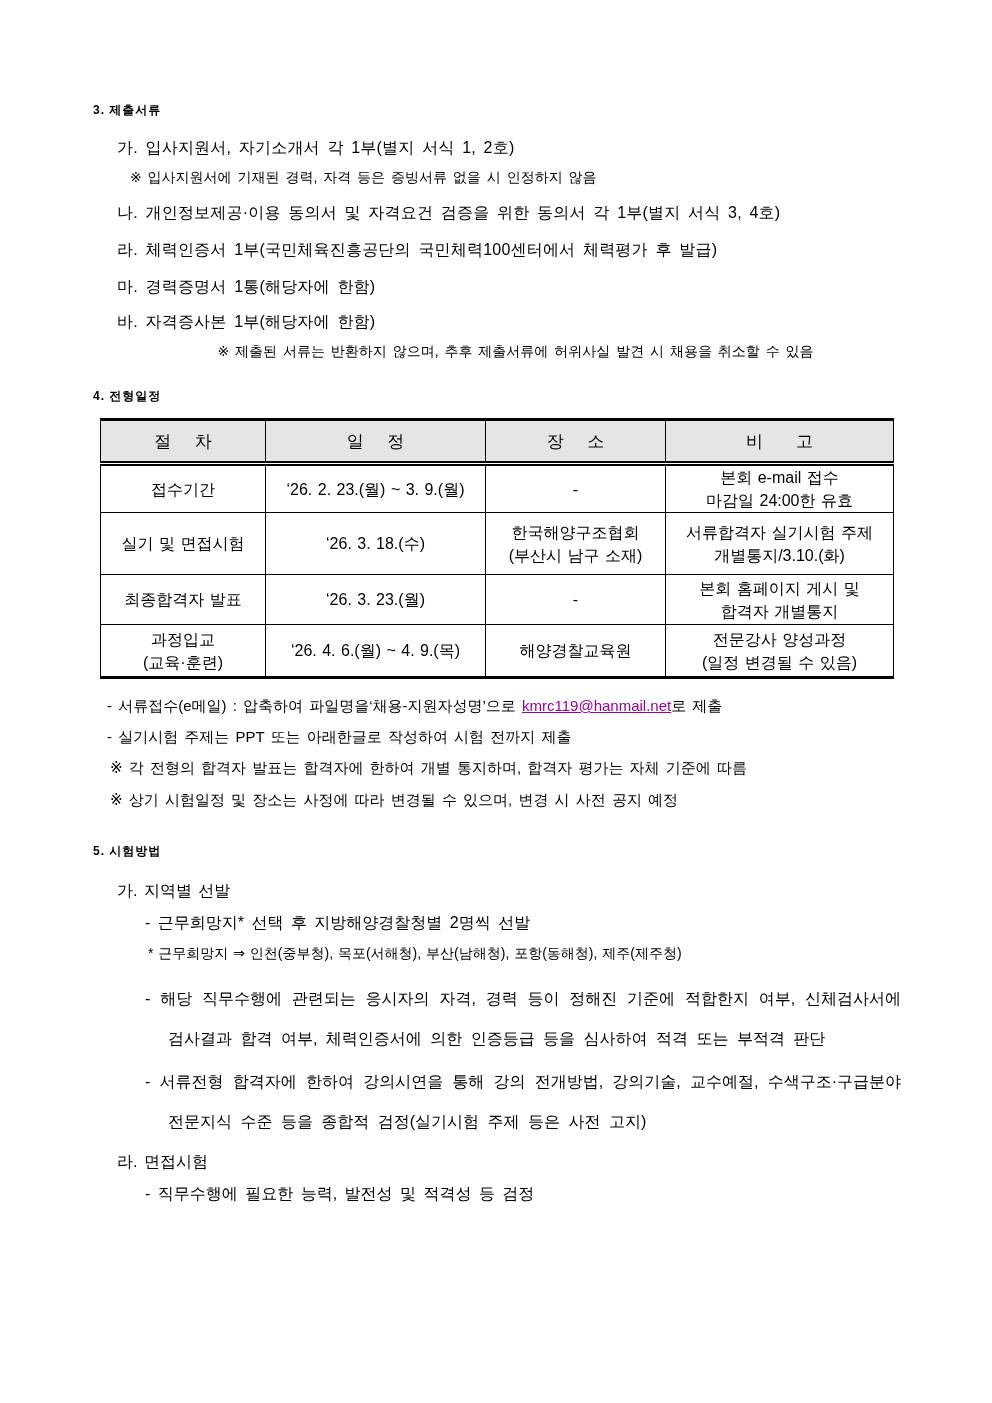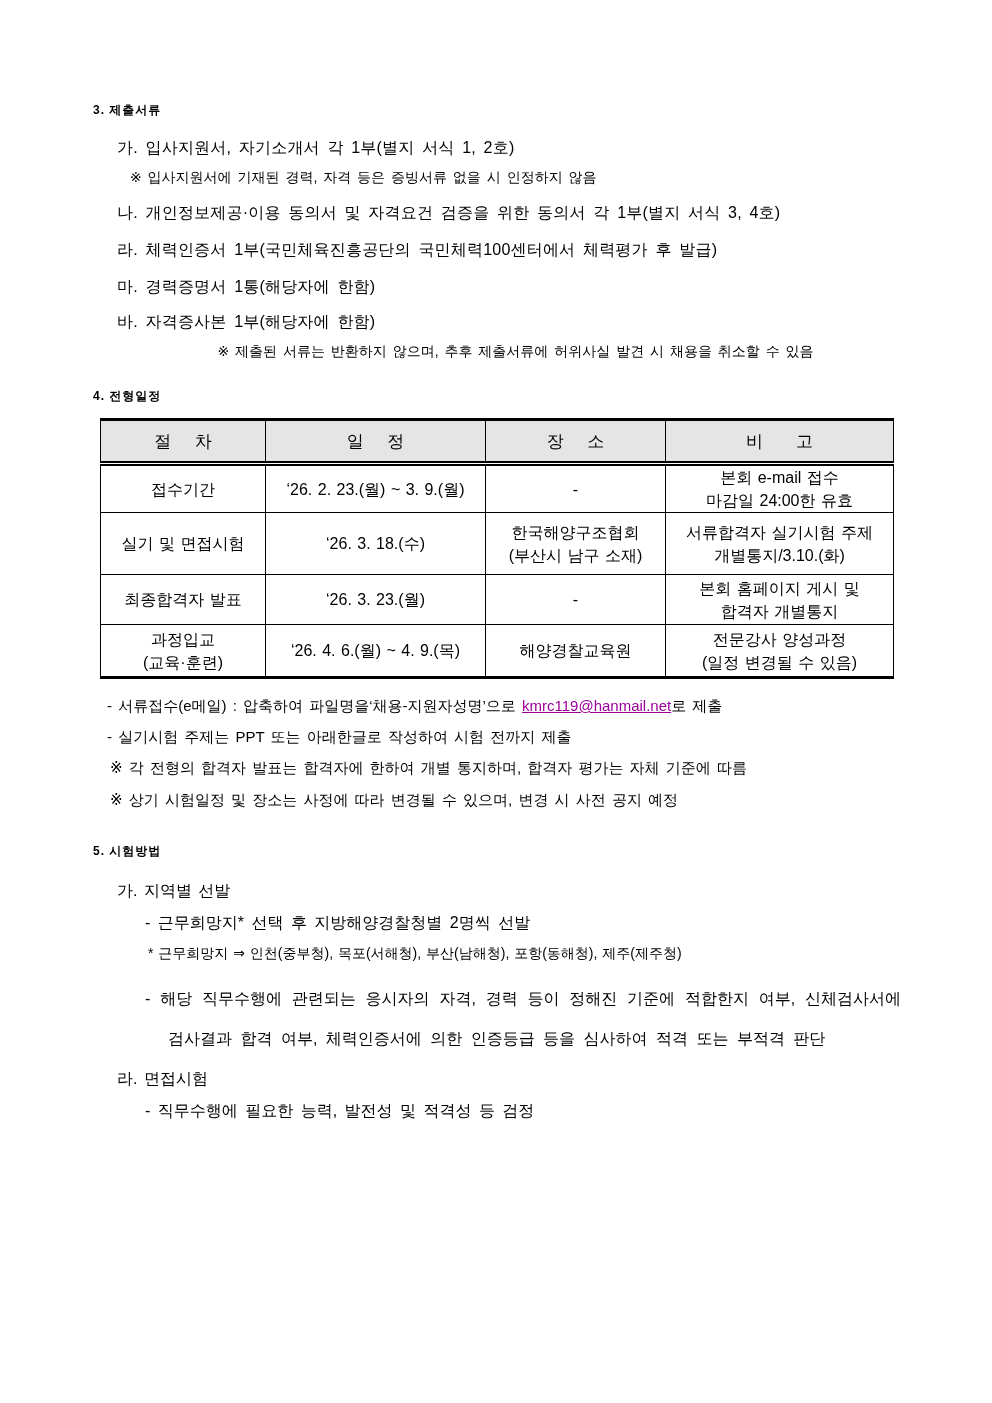--- a/index.html
+++ b/index.html
@@ -199,17 +199,18 @@
       <div class="tnote">- 실기시험 주제는 PPT 또는 아래한글로 작성하여 시험 전까지 제출</div>
       <div class="tnote star">※ 각 전형의 합격자 발표는 합격자에 한하여 개별 통지하며, 합격자 평가는 자체 기준에 따름</div>
       <div class="tnote star2">※ 상기 시험일정 및 장소는 사정에 따라 변경될 수 있으며, 변경 시 사전 공지 예정</div>
     </div>
 
     <div class="sec-title sec5-title">5. 시험방법</div>
     <div class="s5-head">가. 지역별 선발</div>
     <div class="s5-dash">- 근무희망지* 선택 후 지방해양경찰청별 2명씩 선발</div>
     <div class="s5-sub">* 근무희망지 ⇒ 인천(중부청), 목포(서해청), 부산(남해청), 포항(동해청), 제주(제주청)</div>
     <div class="s5-para">- 해당 직무수행에 관련되는 응시자의 자격, 경력 등이 정해진 기준에 적합한지 여부, 신체검사서에 검사결과 합격 여부, 체력인증서에 의한 인증등급 등을 심사하여 적격 또는 부적격 판단</div>
+    <div class="s5-para two">- 서류전형 합격자에 한하여 강의시연을 통해 강의 전개방법, 강의기술, 교수예절, 수색구조·구급분야 전문지식 수준 등을 종합적 검정(실기시험 주제 등은 사전 고지)</div>
     <div class="s5-head s5-last">라. 면접시험</div>
     <div class="s5-dash">- 직무수행에 필요한 능력, 발전성 및 적격성 등 검정</div>
 
   </div>
 </div>
 
 </body></html>

